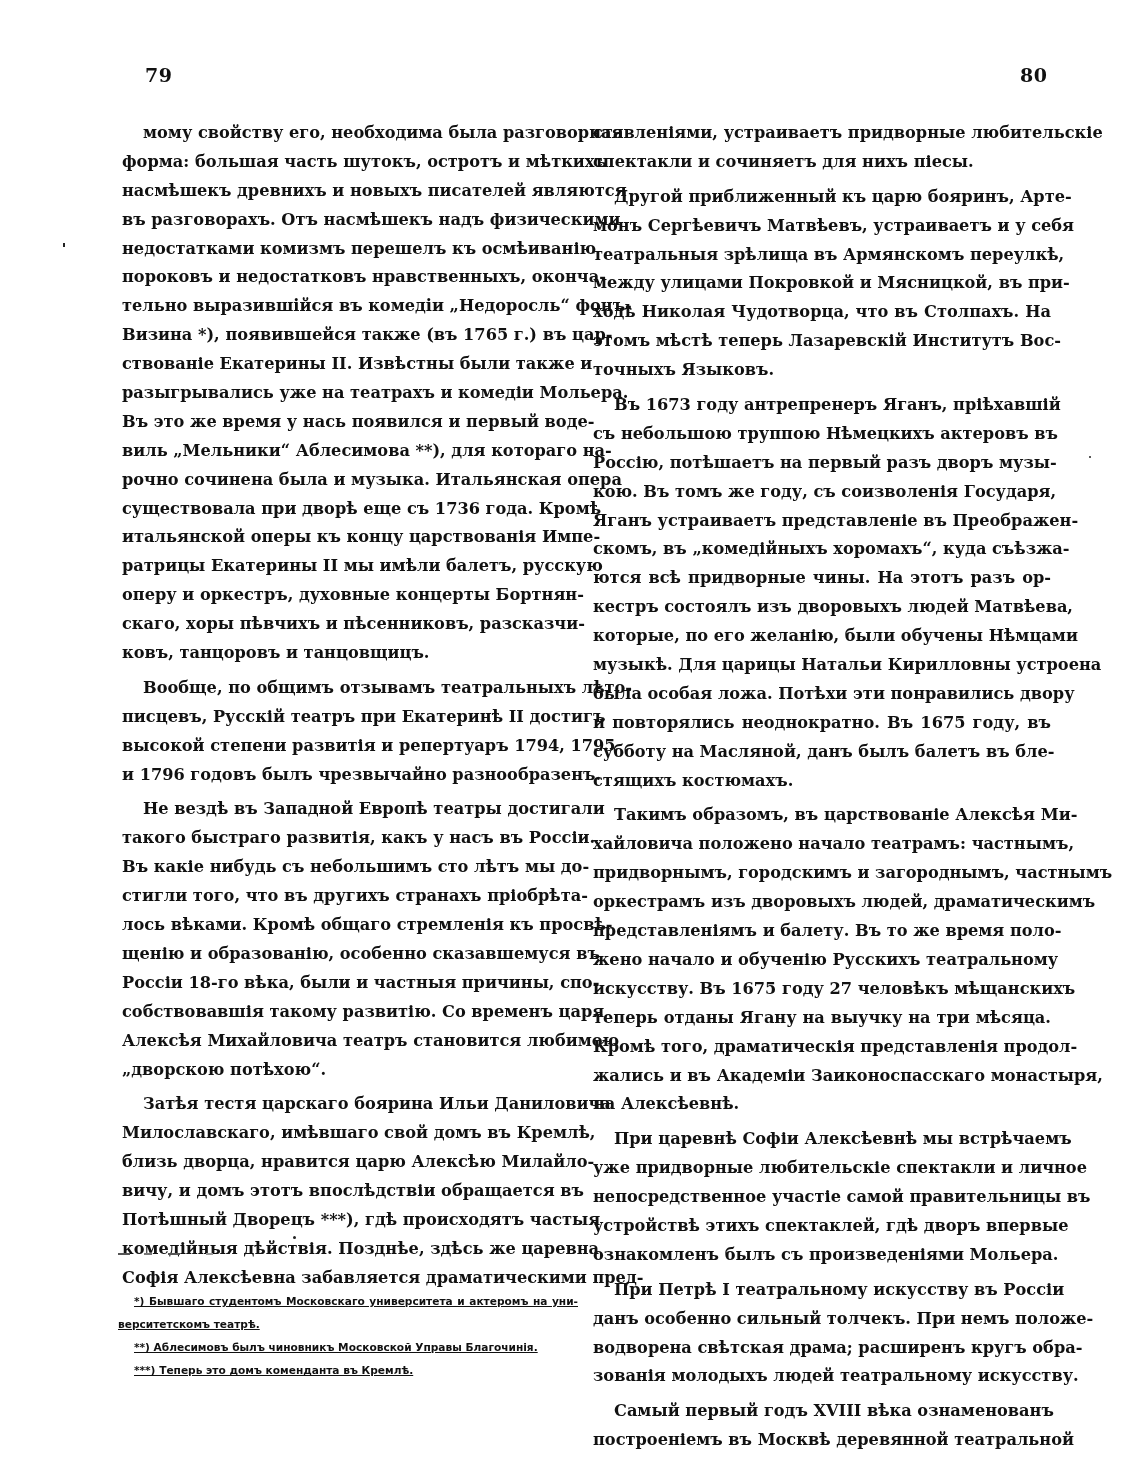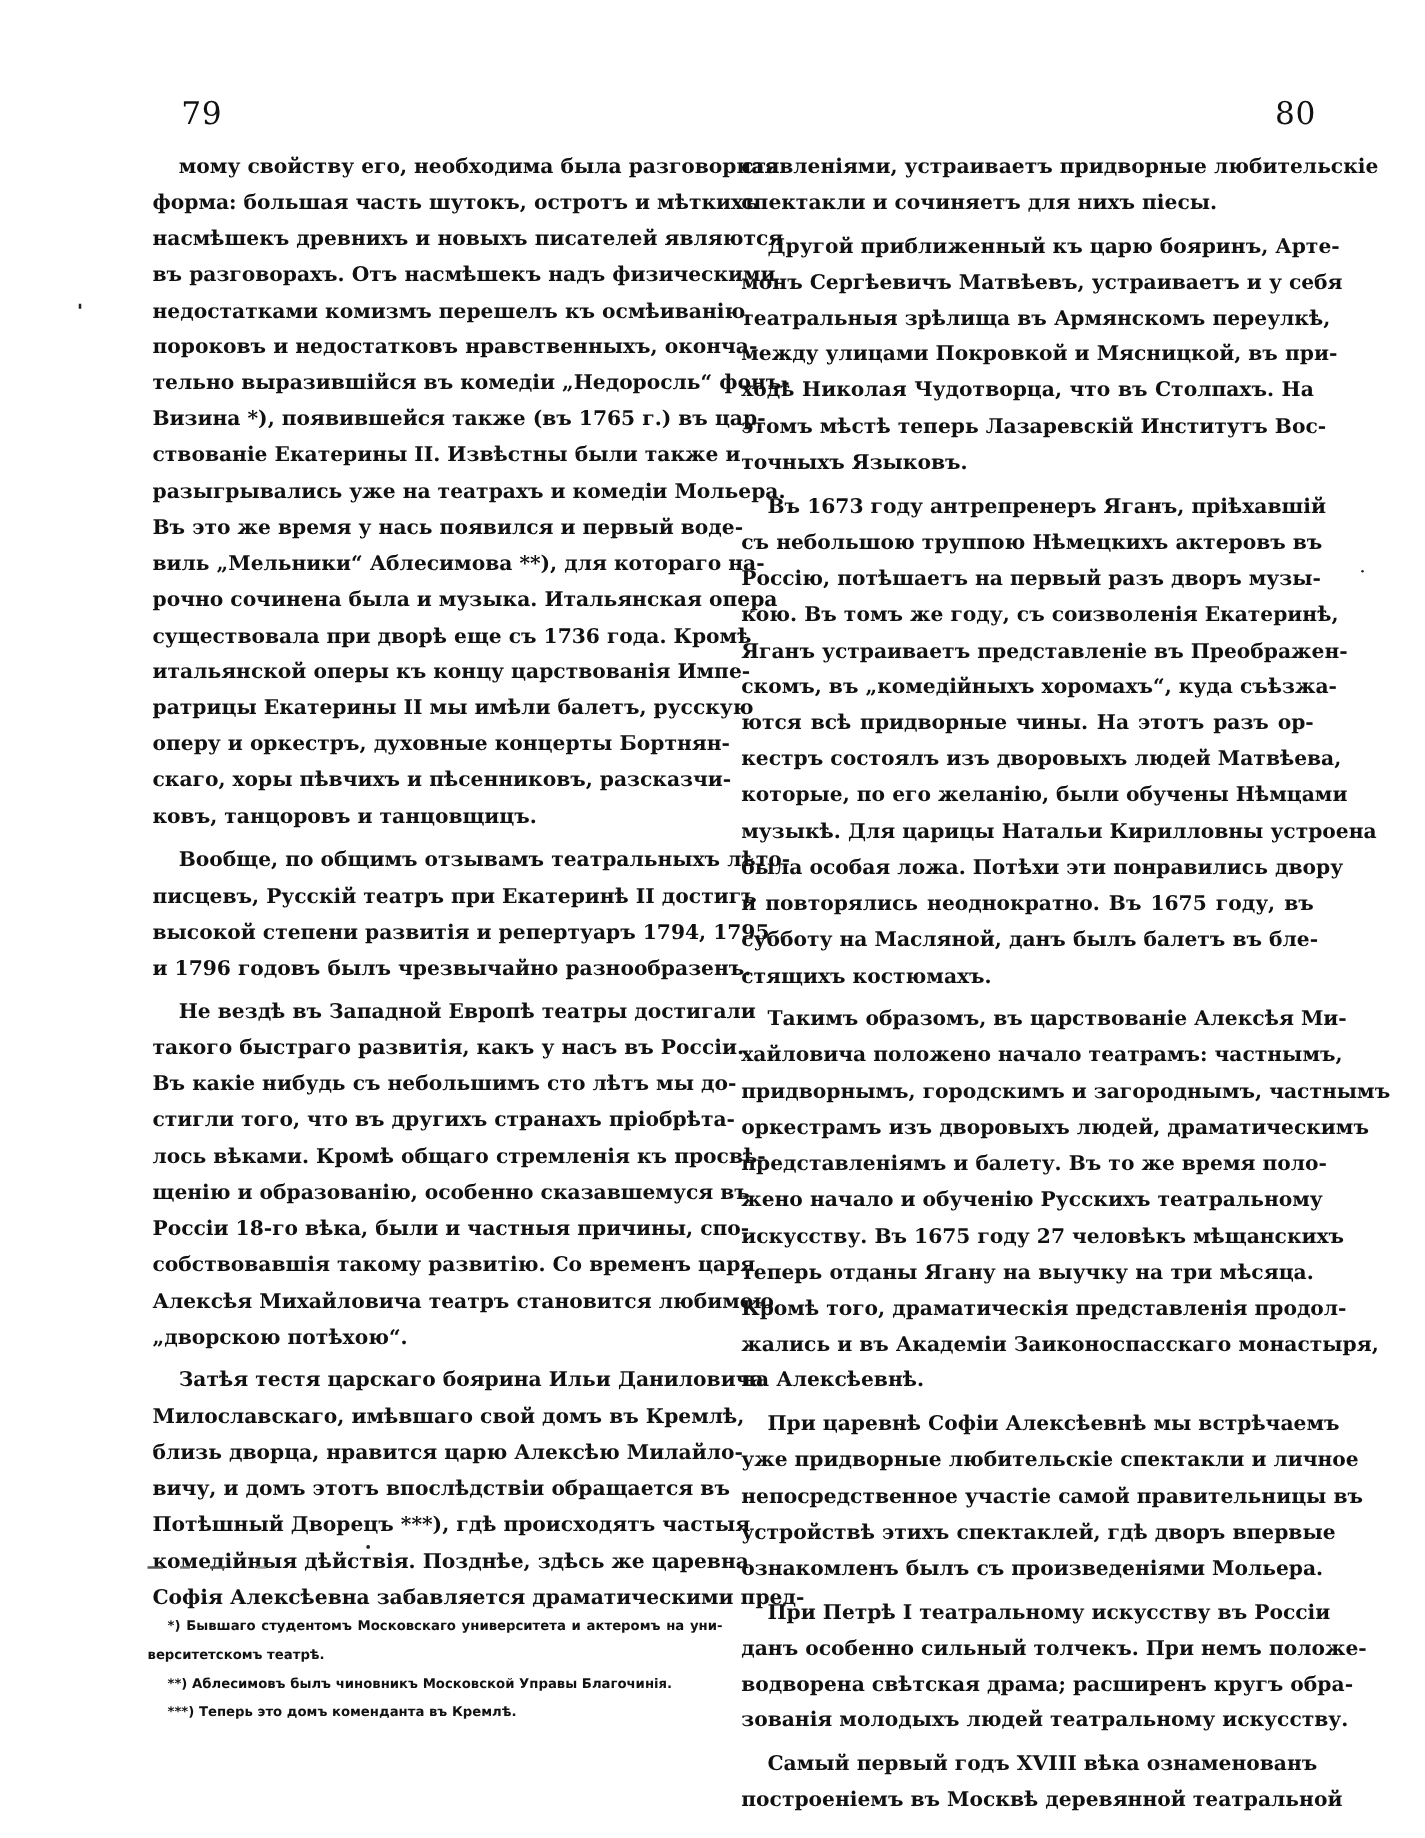--- a/index.html
+++ b/index.html
@@ -10,23 +10,23 @@
     body {
       width: 1140px;
       height: 1470px;
       position: relative;
       overflow: hidden;
       color: #111111;
       font-family: "DejaVu Serif", "Liberation Serif", serif;
     }
     .page-number {
       position: absolute;
-      top: 76px;
-      font-size: 25px;
-      font-weight: normal;
+      top: 64px;
+      font-size: 19px;
+      font-weight: bold;
       letter-spacing: 0.5px;
     }
     #page-num-left { left: 145px; }
     #page-num-right { left: 1020px; }
 
     .column {
       position: absolute;
       top: 119px;
       width: 458px;
       font-size: 16.2px;
@@ -79,20 +79,21 @@
       left: 118px;
       width: 460px;
       font-family: "DejaVu Sans", "Liberation Sans", sans-serif;
       font-size: 10.6px;
       font-weight: bold;
       line-height: 23px;
     }
     .footnotes .fn-line {
       display: block;
       white-space: nowrap;
+      text-decoration: underline;
     }
     .footnotes .fn-line.justify {
       text-align: justify;
       text-align-last: justify;
     }
     .footnotes .fn-line.indent {
       padding-left: 16px;
     }
   </style>
 </head>
@@ -170,21 +171,21 @@
       <span class="line">между улицами Покровкой и Мясницкой, въ при-</span>
       <span class="line">ходѣ Николая Чудотворца, что въ Столпахъ. На</span>
       <span class="line">этомъ мѣстѣ теперь Лазаревскій Институтъ Вос-</span>
       <span class="line last">точныхъ Языковъ.</span>
     </div>
     <div class="para-gap"></div>
     <div>
       <span class="line indent">Въ 1673 году антрепренеръ Яганъ, пріѣхавшій</span>
       <span class="line">съ небольшою труппою Нѣмецкихъ актеровъ въ</span>
       <span class="line">Россію, потѣшаетъ на первый разъ дворъ музы-</span>
-      <span class="line">кою. Въ томъ же году, съ соизволенія Екатеринѣ,</span>
+      <span class="line">кою. Въ томъ же году, съ соизволенія Государя,</span>
       <span class="line">Яганъ устраиваетъ представленіе въ Преображен-</span>
       <span class="line">скомъ, въ „комедійныхъ хоромахъ“, куда съѣзжа-</span>
       <span class="line">ются всѣ придворные чины. На этотъ разъ ор-</span>
       <span class="line">кестръ состоялъ изъ дворовыхъ людей Матвѣева,</span>
       <span class="line">которые, по его желанію, были обучены Нѣмцами</span>
       <span class="line">музыкѣ. Для царицы Натальи Кирилловны устроена</span>
       <span class="line">была особая ложа. Потѣхи эти понравились двору</span>
       <span class="line">и повторялись неоднократно. Въ 1675 году, въ</span>
       <span class="line">субботу на Масляной, данъ былъ балетъ въ бле-</span>
       <span class="line last">стящихъ костюмахъ.</span>

